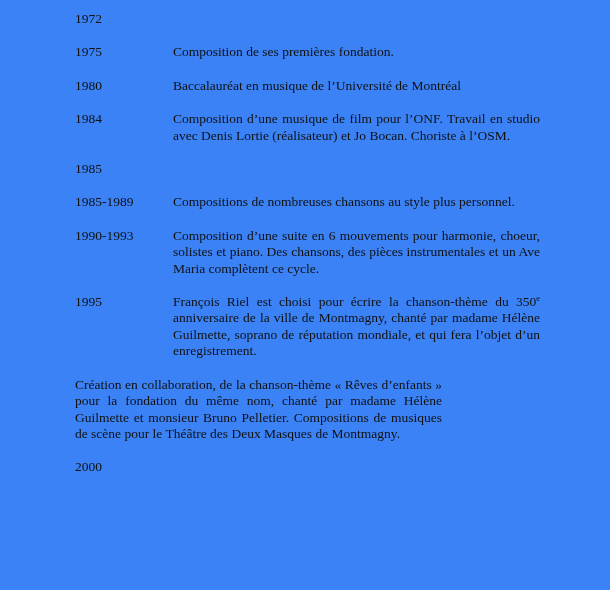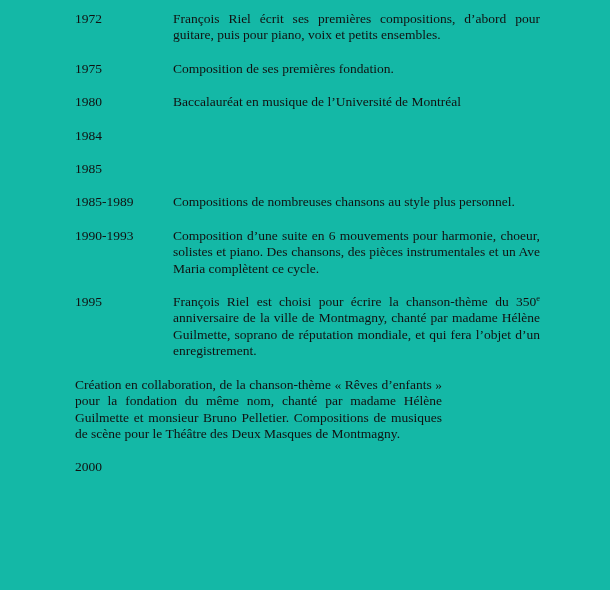--- a/index.html
+++ b/index.html
@@ -3,21 +3,21 @@
 <meta charset="utf-8">
 <style>
   html, body {
     margin: 0;
     padding: 0;
     background: #ffffff;
   }
   .page {
     width: 610px;
     height: 590px;
-    background: #14b8a6;
+    background: #3b82f6;
     color: #111111;
     font-family: "Liberation Serif", serif;
     font-size: 13.5px;
     line-height: 16.4px;
     box-sizing: border-box;
     padding-top: 11px;
     overflow: hidden;
   }
   .row {
     display: flex;
@@ -43,35 +43,35 @@
     vertical-align: super;
   }
 </style>
 </head>
 <body>
 
 <div class="page">
   <div id="rows">
   <div class="row">
     <div class="year">1972</div>
-    <div class="desc"><span>François Riel écrit ses premières compositions, d’abord pour guitare, puis pour piano, voix et petits ensembles.</span></div>
   </div>
 
   <div class="row">
     <div class="year">1975</div>
     <div class="desc"><span>Composition de ses premières fondation.</span></div>
   </div>
 
   <div class="row">
     <div class="year">1980</div>
     <div class="desc"><span>Baccalauréat en musique de l’Université de Montréal</span></div>
   </div>
 
   <div class="row">
     <div class="year">1984</div>
+    <div class="desc"><span>Composition d’une musique de film pour l’ONF. Travail en studio avec Denis Lortie (réalisateur) et Jo Bocan. Choriste à l’OSM.</span></div>
   </div>
 
   <div class="row">
     <div class="year">1985</div>
   </div>
 
   <div class="row">
     <div class="year">1985-1989</div>
     <div class="desc"><span>Compositions de nombreuses chansons au style plus personnel.</span></div>
   </div>

